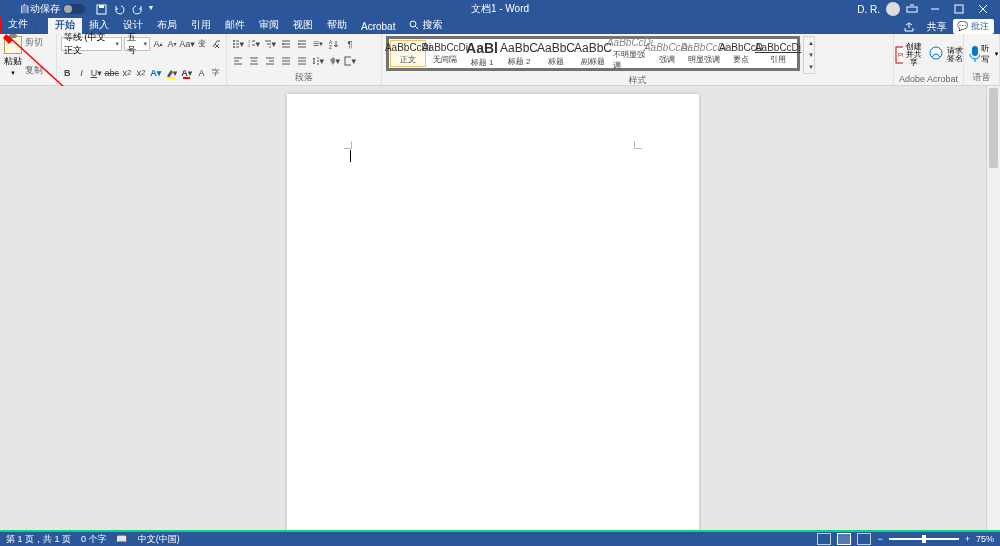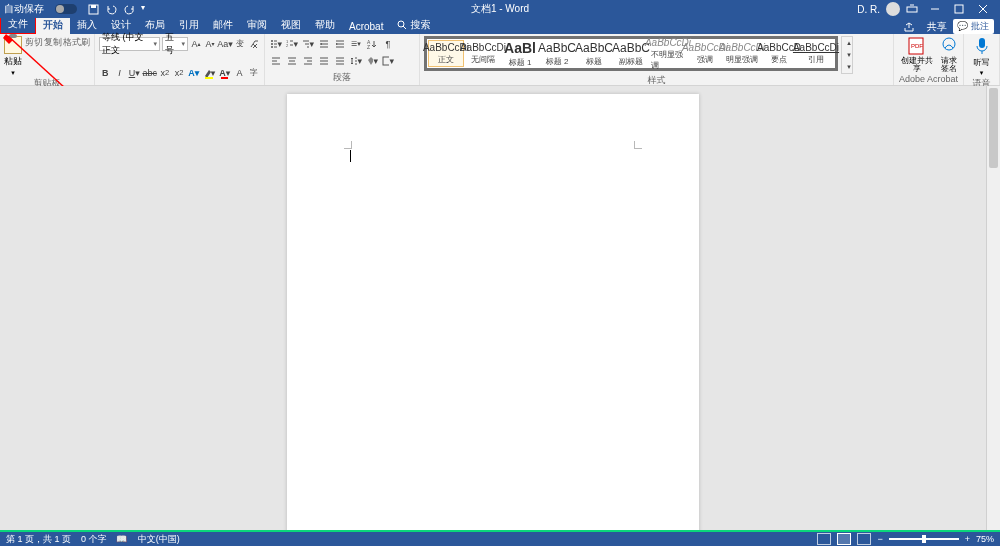--- a/index.html
+++ b/index.html
@@ -1,63 +1,63 @@
 <!DOCTYPE html>
 <html><head>
 <meta charset="utf-8">
 <style>
 * { margin: 0; padding: 0; box-sizing: border-box; font-family: "Microsoft YaHei", "Segoe UI", sans-serif; }
 body { width: 1000px; height: 546px; background: #e6e6e6; overflow: hidden; position: relative; }
 
 .titlebar { height: 18px; background: #2b579a; color: #fff; display: flex; align-items: center; font-size: 10px; position: relative; }
 .titlebar .left { display: flex; align-items: center; gap: 4px; padding-left: 4px; }
-.titlebar .autosave { display: flex; align-items: center; gap: 11px; }
+.titlebar .autosave { display: flex; align-items: center; gap: 3px; margin-left: 16px; }
 .titlebar .toggle { width: 22px; height: 10px; border-radius: 5px; background: #1e3f6f; display: flex; align-items: center; }
 .titlebar .toggle-knob { width: 8px; height: 8px; border-radius: 50%; background: #aaa; margin-left: 1px; }
 .titlebar .qat { display: flex; gap: 6px; margin-left: 6px; }
 .titlebar .qat .ic { width: 12px; height: 12px; display: flex; align-items: center; justify-content: center; }
 .titlebar .center { position: absolute; left: 50%; transform: translateX(-50%); }
 .titlebar .right { margin-left: auto; display: flex; align-items: center; gap: 6px; padding-right: 4px; }
 .titlebar .avatar { width: 14px; height: 14px; border-radius: 50%; background: #ddd; }
 .titlebar .winbtn { width: 18px; text-align: center; }
 
 .tabs { height: 16px; background: #2b579a; display: flex; align-items: flex-end; font-size: 10px; color: #fff; }
 .tab { padding: 2px 7px; cursor: pointer; }
 .tab.file { background: #2b579a; border: 1px solid red; border-radius: 0; }
-.tab.active { background: #f3f3f3; color: #2b579a; font-weight: bold; }
+.tab.active { background: #f3f3f3; color: #2b579a; font-weight: bold; margin-left: 12px; }
 .tabs .share-area { margin-left: auto; display: flex; align-items: center; gap: 6px; padding-right: 6px; }
 .pill { background: #fff; color: #2b579a; border-radius: 2px; padding: 1px 5px; font-size: 9px; }
 
 .ribbon { height: 52px; background: #f3f3f3; border-bottom: 1px solid #d4d4d4; display: flex; font-size: 9px; }
 .group { border-right: 1px solid #e0e0e0; padding: 2px 4px 0; display: flex; flex-direction: column; justify-content: space-between; }
 .group-label { text-align: center; color: #666; font-size: 9px; padding-bottom: 1px; }
 .group-body { display: flex; gap: 3px; flex: 1; }
 
 .clipboard .paste { display: flex; flex-direction: column; align-items: center; gap: 1px; }
 .paste-icon { width: 18px; height: 18px; border: 1px solid #c0a050; background: #fff8e0; position: relative; }
 .paste-icon::before { content: ''; position: absolute; top: -3px; left: 4px; width: 8px; height: 4px; background: #888; border-radius: 2px; }
-.mini-col { display: flex; flex-direction: row; gap: 1px; color: #666; font-size: 9px; }
+.mini-col { display: flex; flex-direction: column; gap: 15px; color: #666; font-size: 9px; }
 
 .font .row, .para .row { display: flex; gap: 2px; align-items: center; height: 15px; }
 .combo { border: 1px solid #c0c0c0; background: #fff; height: 14px; font-size: 9px; padding: 0 2px; display: flex; align-items: center; }
 .combo .arr { margin-left: 3px; font-size: 7px; color: #666; }
 .btn-ic { width: 14px; height: 14px; display: flex; align-items: center; justify-content: center; border: 1px solid transparent; cursor: pointer; color: #444; }
 .colorbar { position: absolute; bottom: 0; left: 2px; right: 2px; height: 2px; }
 
 .styles .gallery { display: flex; gap: 1px; border: 3px solid #737373; background: #fff; padding: 1px; height: 35px; }
 .style-item { width: 36px; display: flex; flex-direction: column; align-items: center; justify-content: center; border: 1px solid transparent; }
 .style-item.sel { border-color: #f0c070; background: #fff9e8; }
 .style-prev { font-size: 10px; color: #333; }
 .style-prev.big { font-size: 14px; font-weight: bold; }
 .style-prev.med { font-size: 12px; }
 .style-prev.gray { color: #888; font-style: italic; }
 .style-prev.ul { text-decoration: underline; }
 .style-name { font-size: 8px; color: #444; margin-top: 1px; }
 
-.vgroup { display: flex; flex-direction: column; align-items: center; gap: 1px; }
+.vgroup { display: flex; flex-direction: row; align-items: center; gap: 1px; }
 .big-ic { width: 20px; height: 20px; }
 
 .annotation-arrow { position: absolute; top: 34px; left: 3px; width: 90px; height: 80px; pointer-events: none; }
 
 .workspace { position: absolute; top: 86px; left: 0; right: 14px; bottom: 16px; background: #e6e6e6; overflow: hidden; }
 .page { position: absolute; top: 8px; left: 50%; transform: translateX(-50%); width: 412px; height: 560px; background: #fff; box-shadow: 0 0 4px rgba(0,0,0,0.2); }
 .margin-tl { position: absolute; top: 47px; left: 57px; width: 8px; height: 8px; border-right: 1px solid #b8b8b8; border-bottom: 1px solid #b8b8b8; }
 .margin-tr { position: absolute; top: 47px; right: 57px; width: 8px; height: 8px; border-left: 1px solid #b8b8b8; border-bottom: 1px solid #b8b8b8; }
 .cursor { position: absolute; top: 56px; left: 63px; width: 1px; height: 12px; background: #000; }
 

